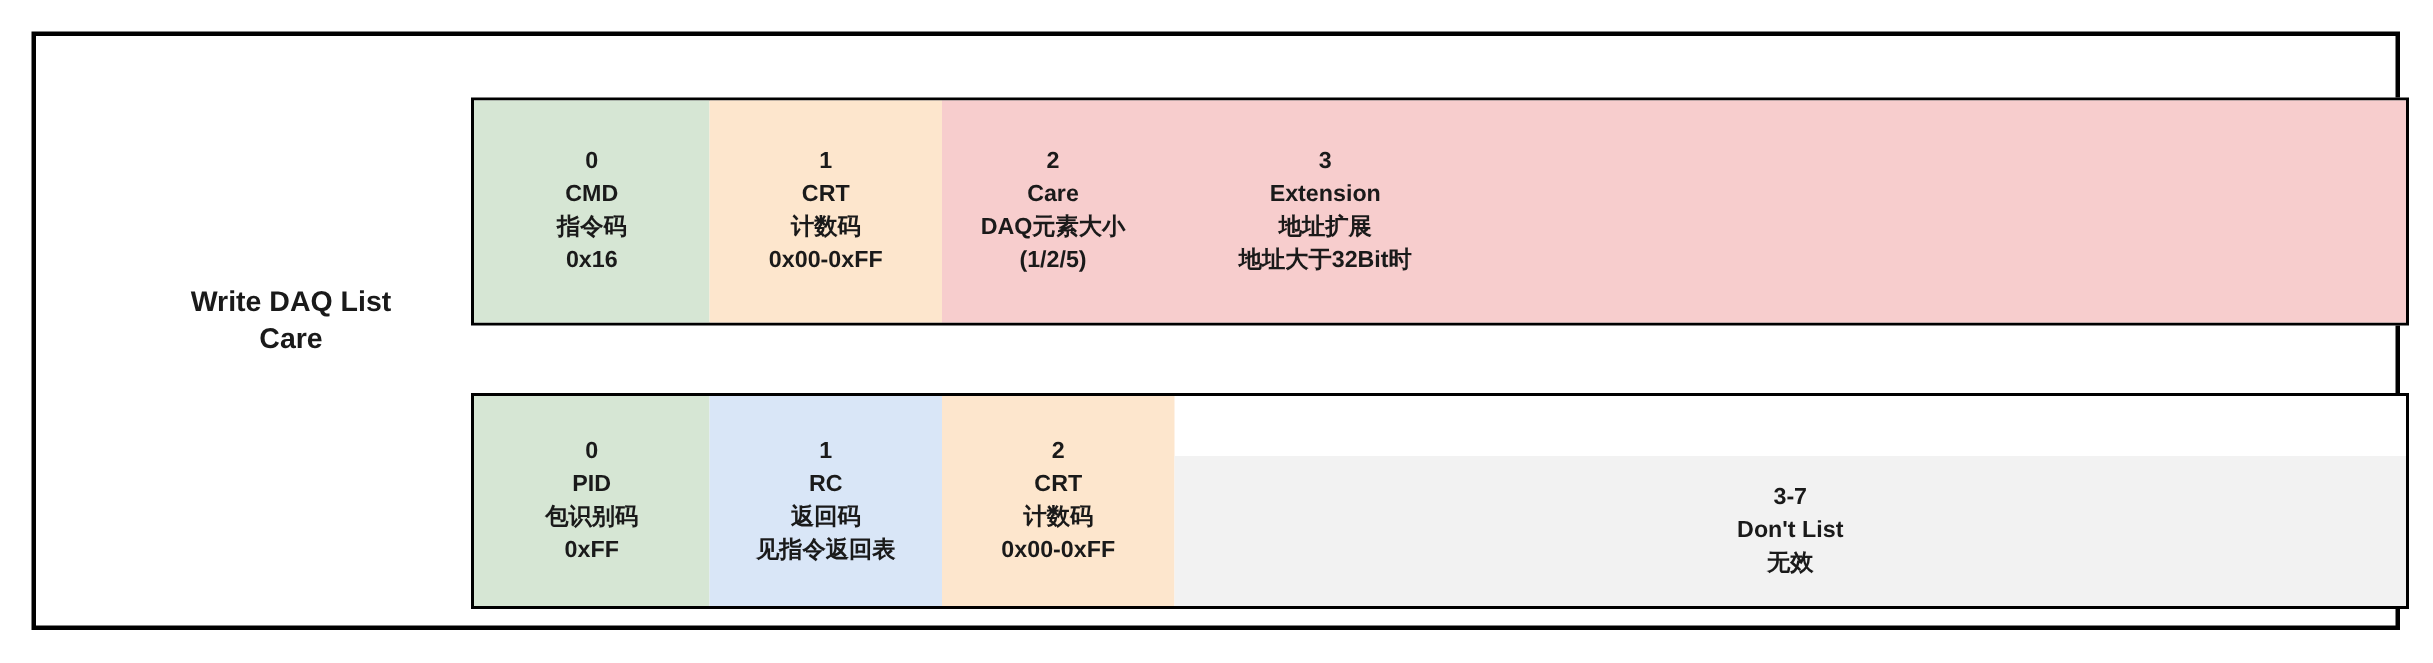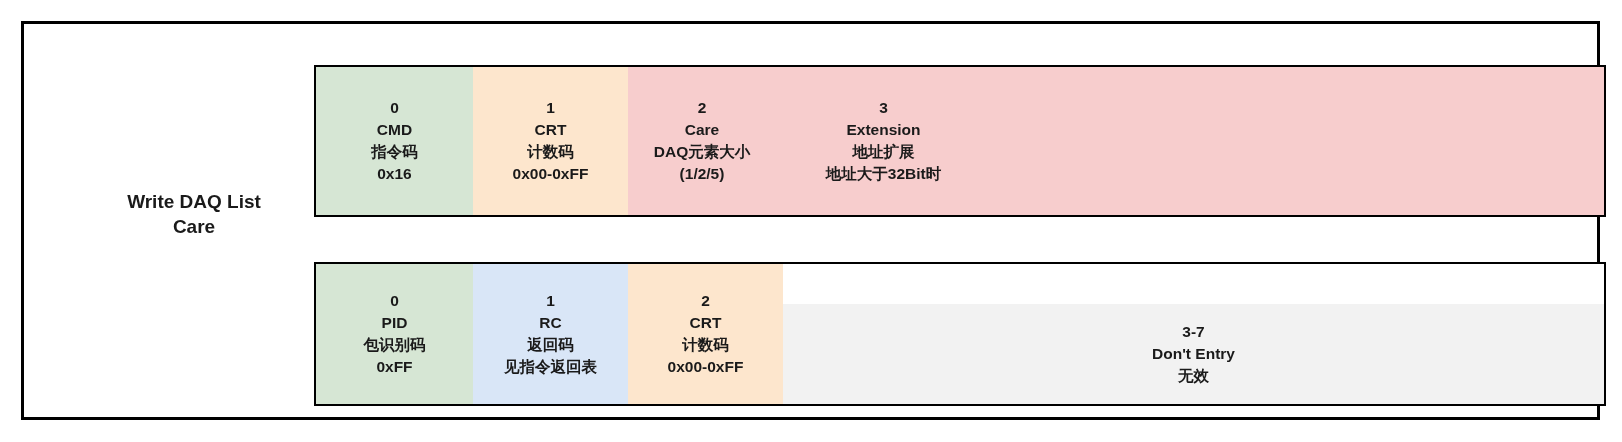--- a/index.html
+++ b/index.html
@@ -171,20 +171,20 @@
 
       <div class="cell" style="width:155px;background:#fde6cd;">
         <span class="txt">2</span>
         <span class="txt">CRT</span>
         <span class="txt">计数码</span>
         <span class="txt">0x00-0xFF</span>
       </div>
 
       <div class="cell" style="width:821px;background:#f2f2f2;margin-top:40px;">
         <span class="txt">3-7</span>
-        <span class="txt">Don't Entry</span>
+        <span class="txt">Don't List</span>
         <span class="txt">无效</span>
       </div>
 
     </div>
 
   </div>
 </div>
 
 </body></html>

